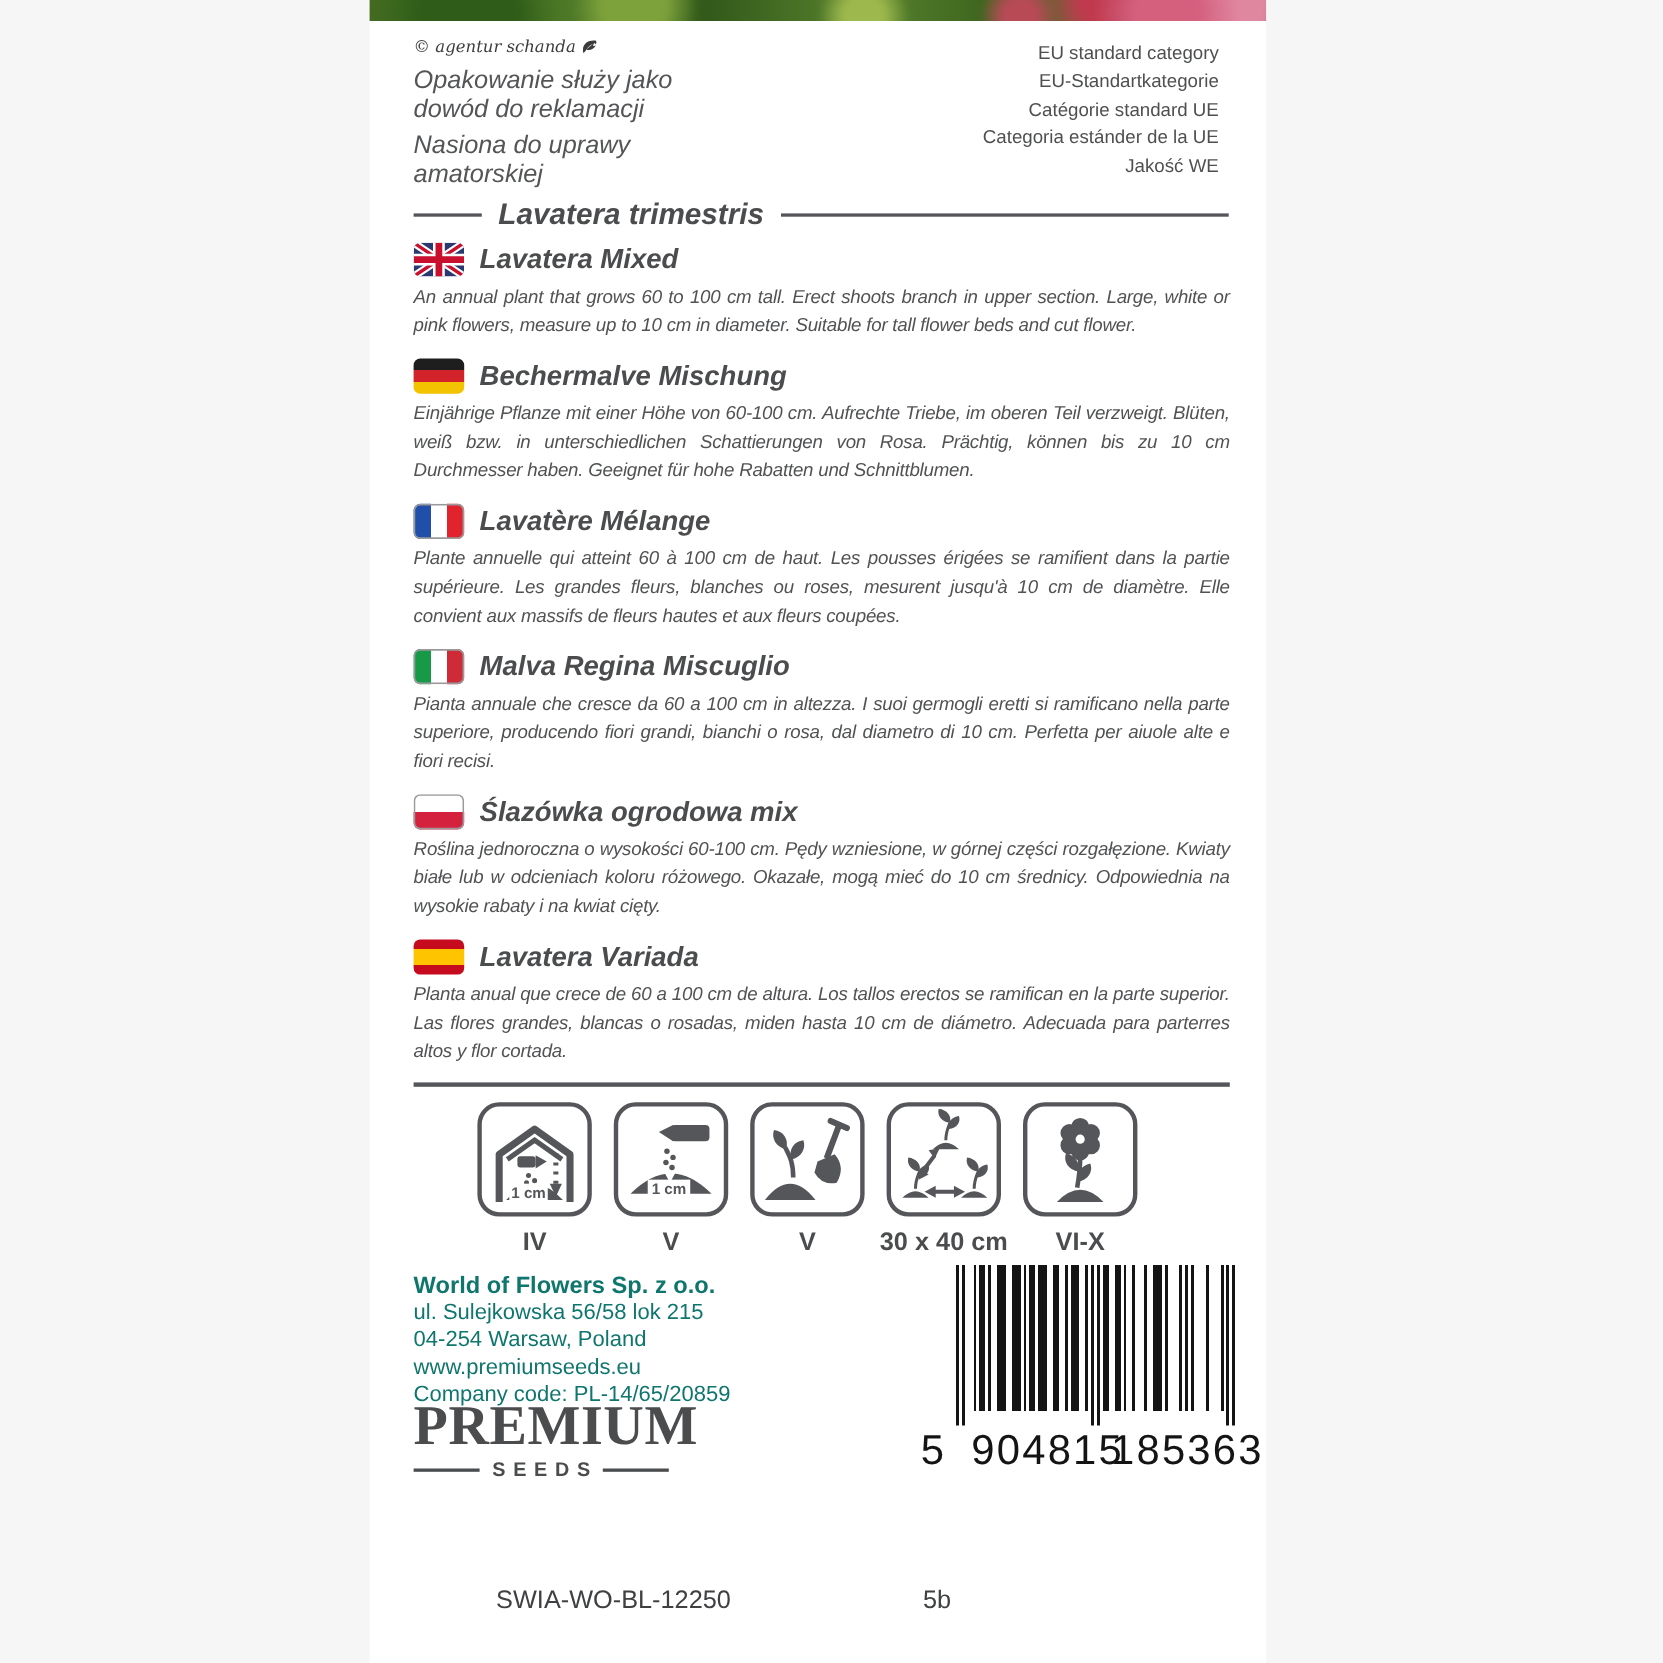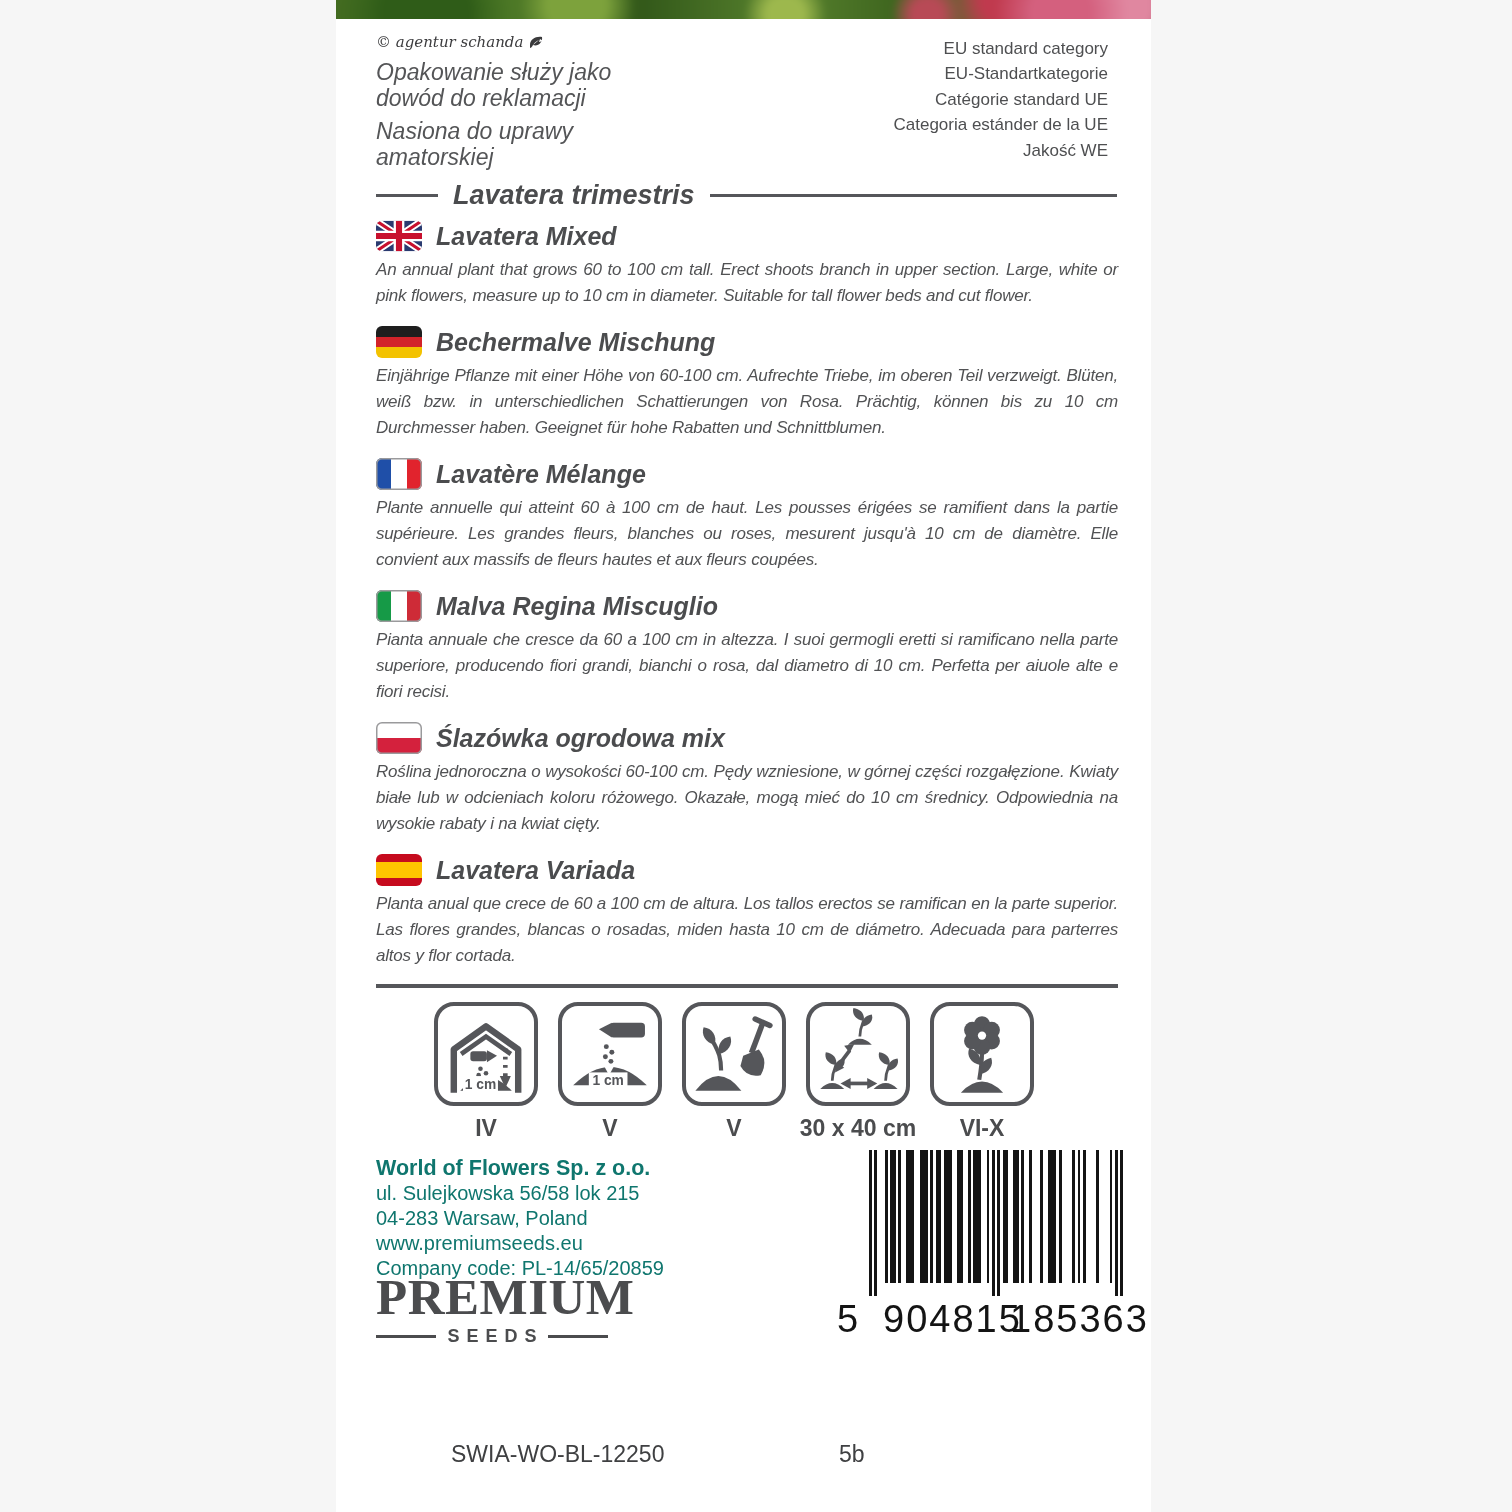--- a/index.html
+++ b/index.html
@@ -337,21 +337,21 @@
         </svg>
       </div>
       <div class="icon-label">VI-X</div>
     </div>
 
   </div>
 
   <div class="address">
     <div class="co">World of Flowers Sp. z o.o.</div>
     <div>ul. Sulejkowska 56/58 lok 215</div>
-    <div>04-283 Warsaw, Poland</div>
+    <div>04-254 Warsaw, Poland</div>
     <div>www.premiumseeds.eu</div>
     <div>Company code: PL-14/65/20859</div>
   </div>
 
   <div class="logo">
     <div class="logo-premium">PREMIUM</div>
     <div class="logo-seeds">
       <div class="l"></div>
       <div class="t">SEEDS</div>
       <div class="l"></div>

